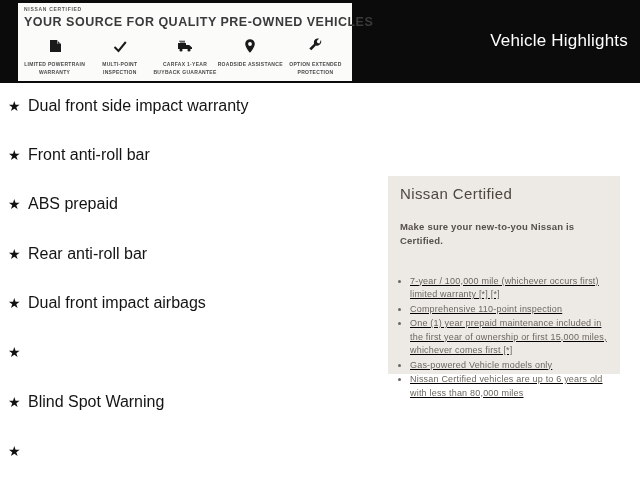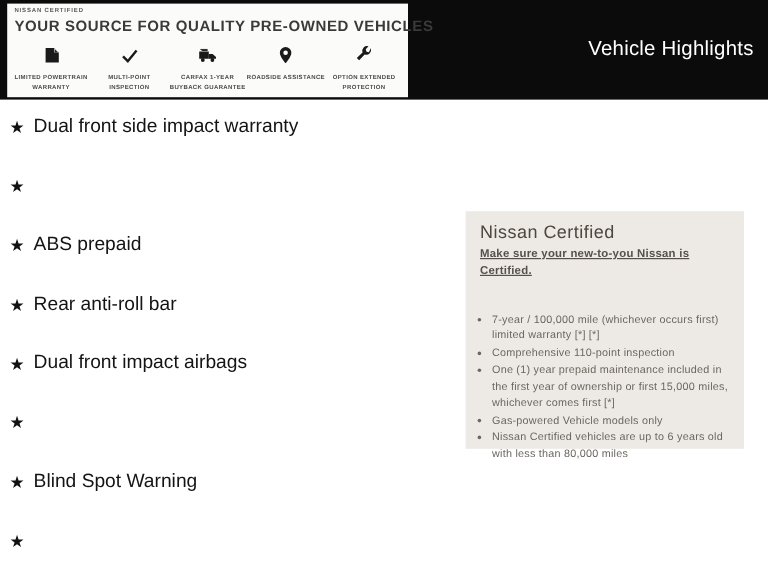--- a/index.html
+++ b/index.html
@@ -1,40 +1,40 @@
 <!DOCTYPE html>
 <html><head>
 <meta charset="utf-8">
 <style>
   * { margin:0; padding:0; box-sizing:border-box; }
   body { font-family:"Liberation Sans", sans-serif; background:#ffffff; }
   .page { position:relative; width:640px; height:480px; background:#ffffff; overflow:hidden; }
 
   
   .banner { position:absolute; left:0; top:0; width:640px; height:83px; background:#0b0b0b; }
-  .banner-box { position:absolute; left:6px; top:3px; width:334px; height:78px; background:#fbfbfa; }
+  .banner-box { position:absolute; left:18px; top:3px; width:334px; height:78px; background:#fbfbfa; }
   .badge-title { margin:3px 0 0 6px; font-size:5px; font-weight:700; letter-spacing:0.7px; color:#5b5b5b; }
   .headline { margin:3px 0 0 6px; font-size:12.5px; font-weight:700; letter-spacing:0.5px; color:#3a3a3a; white-space:nowrap; }
   .benefits { display:flex; margin:9px 4px 0 4px; }
   .benefit { flex:1; text-align:center; }
   .benefit-icon { display:inline-block; height:16px; }
   .benefit-icon svg { width:16px; height:16px; display:block; margin:0 auto; }
   .benefit-label { margin-top:2px; font-size:5px; font-weight:700; letter-spacing:0.3px; line-height:1.6; color:#4a4a4a; }
   .banner-title { position:absolute; right:12px; top:31px; color:#ffffff; font-size:17px; font-weight:400; letter-spacing:0.2px;margin-left:35px; }
 
   
   .features { position:absolute; left:8px; top:97px; list-style:none; }
   .feature-item { display:flex; align-items:center; height:17px; margin-bottom:32.4px; font-size:16px; color:#141414; }
   .star { font-size:14px; color:#111111; width:20px; text-align:left; }
 
   
   .certified-card { position:absolute; left:388px; top:176px; width:232px; height:198px; background:#edeae5; padding:9px 12px; }
   .card-title { font-size:15px; font-weight:400; letter-spacing:0.4px; color:#4c473f; }
-  .card-subtitle { margin-top:3px; width:180px; font-size:9.5px; font-weight:700; line-height:1.5; color:#55504a; letter-spacing:0.2px;text-decoration:underline; }
-  .card-bullets { margin:26px 0 0 10px; }
+  .card-subtitle { margin-top:18px; width:180px; font-size:9.5px; font-weight:700; line-height:1.5; color:#55504a; letter-spacing:0.2px; }
+  .card-bullets { margin:26px 0 0 10px;text-decoration:underline; }
   .card-bullets li { font-size:9px; line-height:1.5; color:#6b665f; letter-spacing:0.2px; margin-bottom:1px; }
 </style>
 </head>
 <body>
 
 <div class="page">
 
   <div class="banner">
     <div class="banner-box">
       <div class="badge-title">NISSAN CERTIFIED</div>
@@ -89,20 +89,21 @@
 
   <ul class="features">
 
       <li class="feature-item">
         <span class="star">★</span>
         <span>Dual front side impact warranty</span>
       </li>
 
       <li class="feature-item">
         <span class="star">★</span>
+        <span>Front anti-roll bar</span>
       </li>
 
       <li class="feature-item">
         <span class="star">★</span>
         <span>ABS prepaid</span>
       </li>
 
       <li class="feature-item">
         <span class="star">★</span>
         <span>Rear anti-roll bar</span>

